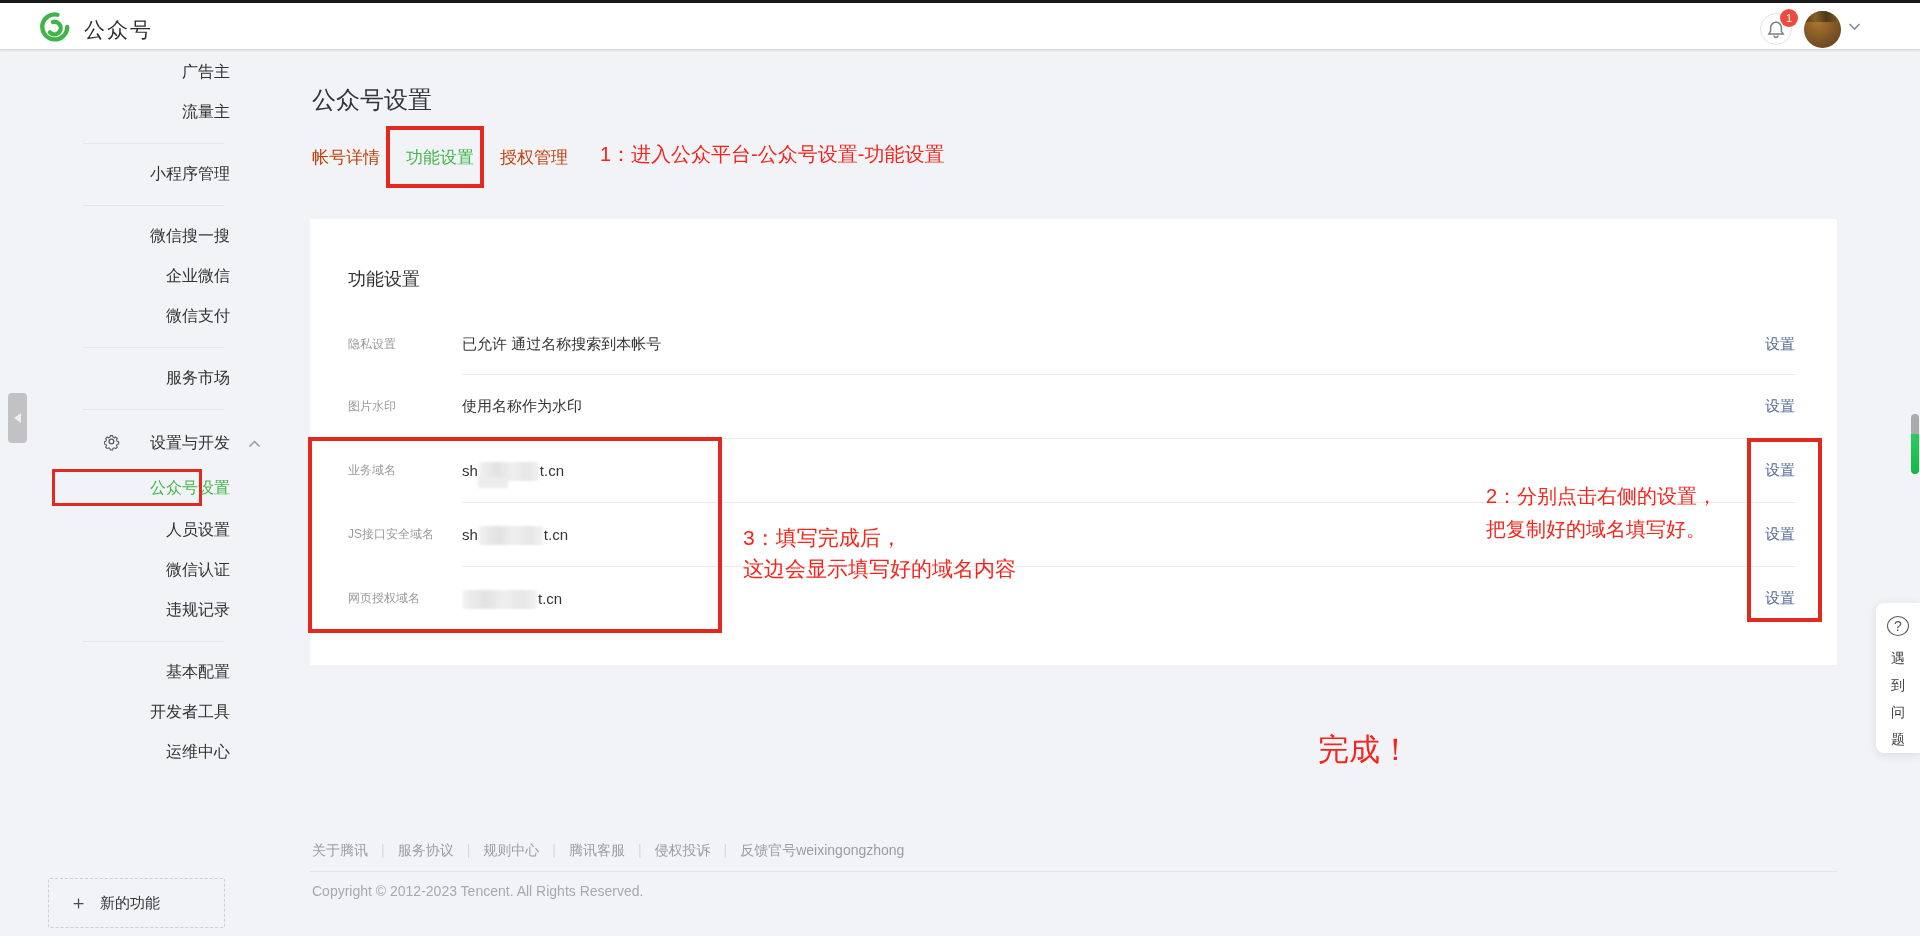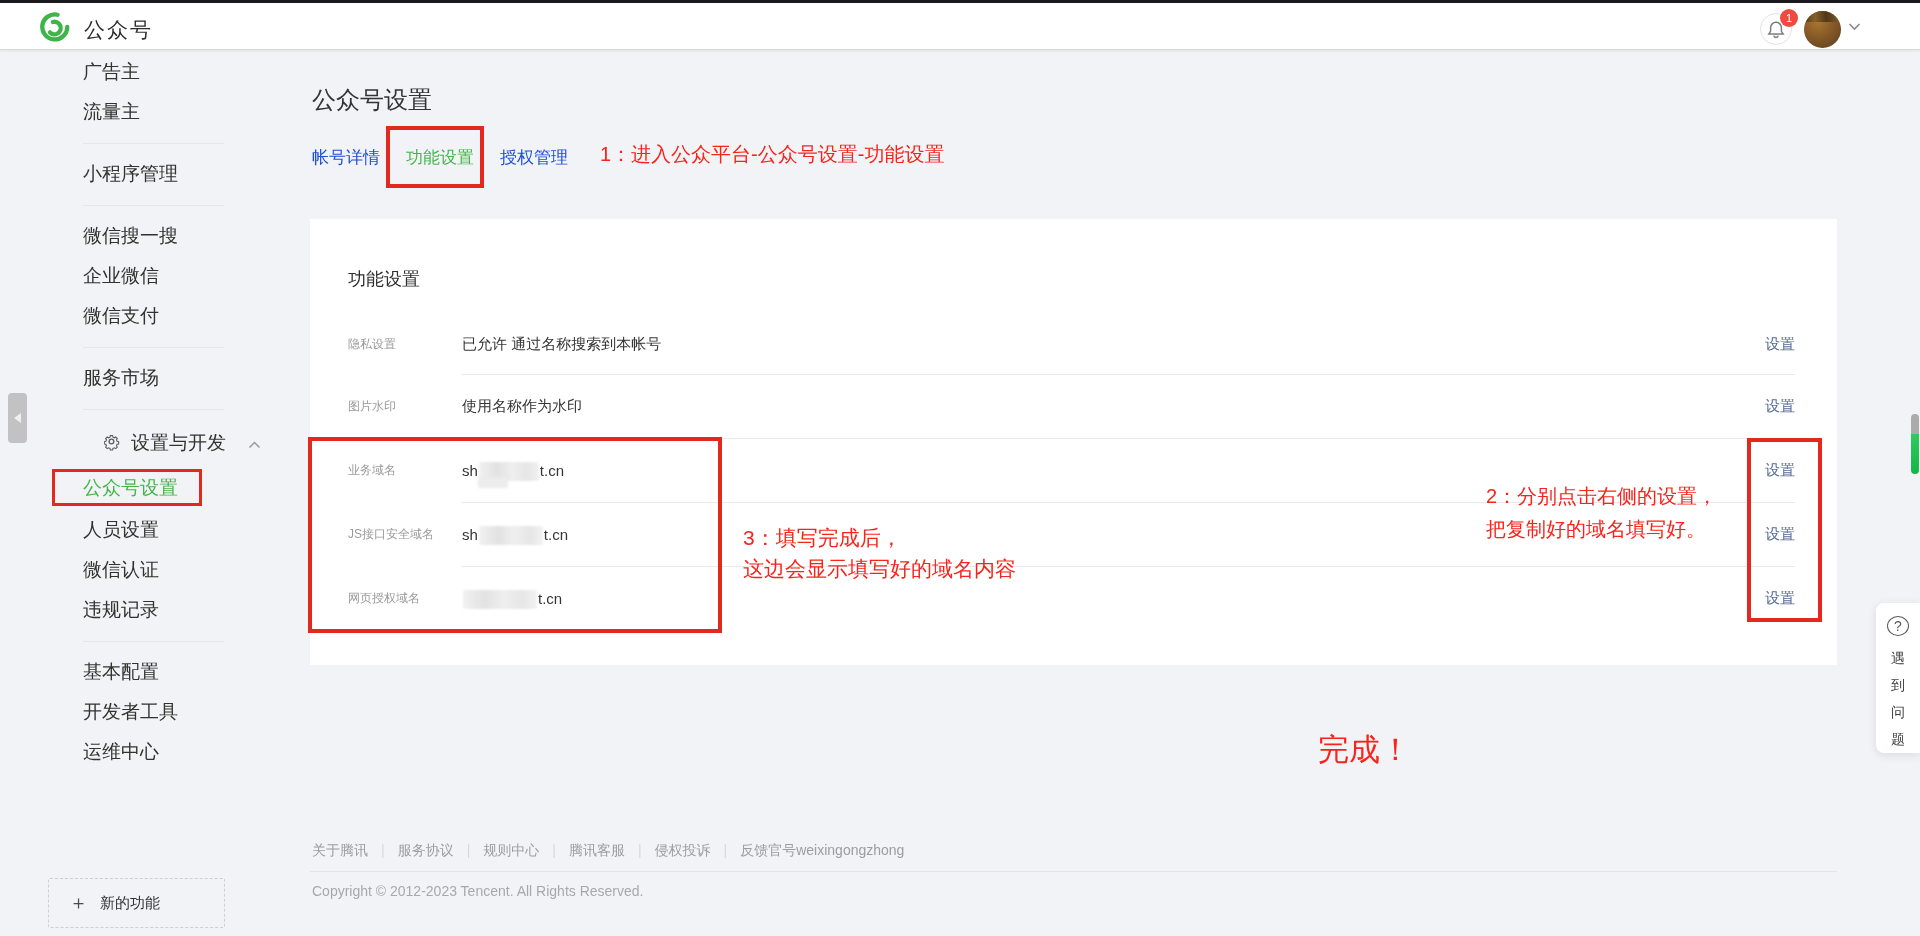--- a/index.html
+++ b/index.html
@@ -21,21 +21,21 @@
             background:radial-gradient(circle at 38% 30%, #a9772e 0%, #8a5c28 40%, #6d4a22 75%, #57391a 100%);
             overflow:hidden; }
   #avatar:after{ content:""; position:absolute; left:0; top:0; width:100%; height:30%;
             background:linear-gradient(90deg,#3c2a12,#7a5a26 30%,#33230f 60%,#8a6a2e); opacity:.7;}
   #avatar-chevron { position:absolute; left:1848px; top:19px; }
 
   
   #sidebar { position:absolute; left:0; top:50px; width:230px; height:886px; }
   #sidenav { padding-top:2px; }
   .s-item { position:relative; height:40px; display:flex; align-items:center; padding-left:83px;
-            font-size:19px; color:#32322f; cursor:pointer; }
+            font-size:16px; color:#32322f; cursor:pointer;justify-content:flex-end; }
   .s-item.active .lbl { color:#44b549; }
   .s-section { height:46px;margin-left:48px; }
   .s-active-h { height:44px; }
   .s-div { height:22px; display:flex; align-items:center; }
   .s-div i { display:block; margin-left:83px; width:141px; height:1px; background:#e5e6e9; }
   .gear { position:absolute; left:56px; top:50%; transform:translateY(-50%); width:18px; height:18px; }
   .chev-up { position:absolute; left:200px; top:50%; transform:translateY(-50%); }
   .red-frame { position:absolute; left:52px; top:3px; width:150px; height:37px;
                border:3px solid #e3281e; pointer-events:none; }
   #new-feature { position:absolute; left:48px; top:828px; width:177px; height:50px;
@@ -43,21 +43,21 @@
                  padding-left:20px; font-size:15px; color:#353535; cursor:pointer; background:transparent;}
   #new-feature .plus { font-size:19px; margin-right:12px; color:#4a4a4a; }
   #collapse-handle { position:absolute; left:8px; top:393px; width:19px; height:50px; background:#c2c2c4;
                      border-radius:4px; display:flex; align-items:center; justify-content:center; cursor:pointer;}
   #collapse-handle .tri { width:0; height:0; border-top:5px solid transparent; border-bottom:5px solid transparent;
                      border-right:7px solid #efefef; }
 
   
   #page-title { position:absolute; left:312px; top:84px; font-size:24px; color:#333; }
   #tabs { position:absolute; left:312px; top:146px; display:flex; font-size:17px; }
-  .tab { margin-right:26px; color:#1d4ed8; cursor:pointer; }
+  .tab { margin-right:26px; color:#c2410c; cursor:pointer; }
   .tab.active { color:#44b549; }
 
   #card { position:absolute; left:310px; top:219px; width:1527px; height:446px; background:#fff; }
   #card-heading { position:absolute; left:38px; top:48px; font-size:18px; color:#2f2f2f; }
   #rows { position:absolute; left:0; top:96px; width:100%; }
   .row { position:relative; height:59px; display:flex; align-items:center; }
   .row ~ .row { height:63px; }
   .row .rlabel { position:absolute; left:38px; color:#9a9a9a; font-size:12px; white-space:nowrap; }
   .row .rvalue { position:absolute; left:152px; font-size:15px; color:#353535; display:flex; align-items:center; }
   .row .raction { position:absolute; right:42px; font-size:15px; color:#576b95; cursor:pointer; text-decoration:none;}

